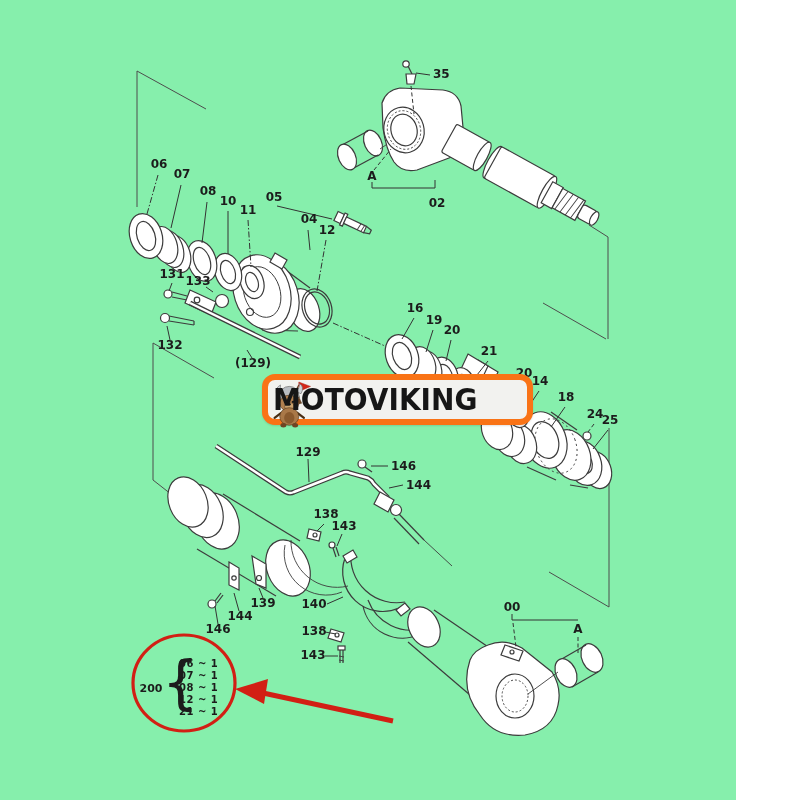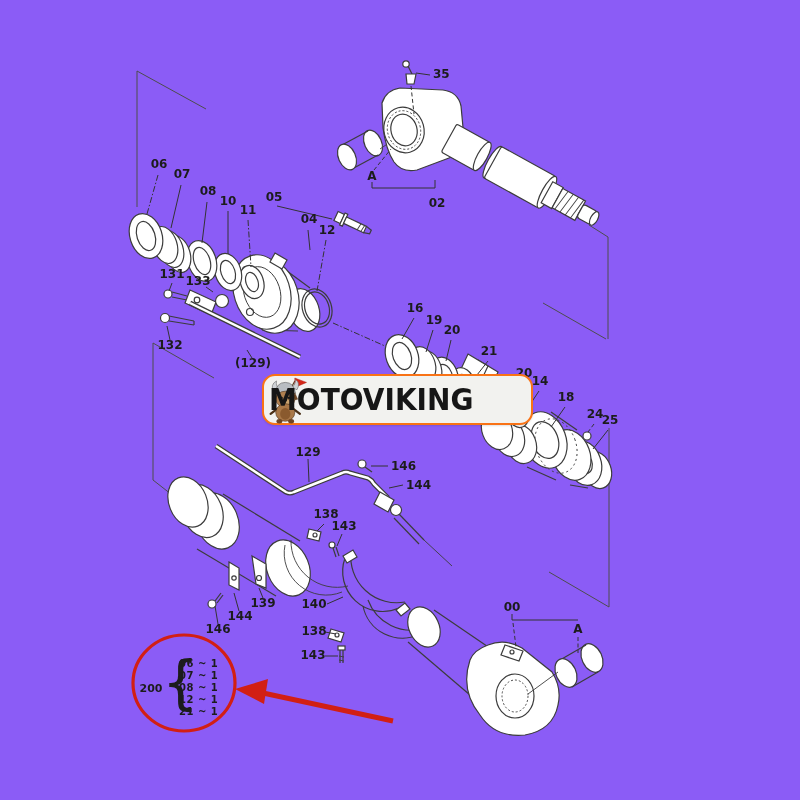--- a/index.html
+++ b/index.html
@@ -1,33 +1,33 @@
 <!DOCTYPE html>
 <html><head>
 <meta charset="utf-8">
 <style>
   html,body{margin:0;padding:0;background:#ffffff;}
-  #canvas{position:relative;width:800px;height:800px;background:#8b5cf6;overflow:hidden;
+  #canvas{position:relative;width:736px;height:800px;background:#86efac;overflow:hidden;
           font-family:"DejaVu Sans",sans-serif;}
   svg{position:absolute;left:0;top:0;}
   .part{stroke:#3c3c3c;stroke-width:1.2;fill:none;}
   .partw{stroke:#3c3c3c;stroke-width:1.2;fill:#ffffff;}
   .thin{stroke:#3c3c3c;stroke-width:0.9;fill:none;}
   .frame{stroke:#4d4d4d;stroke-width:1;fill:none;}
   .leader{stroke:#333333;stroke-width:1;fill:none;}
   .dashdot{stroke:#333333;stroke-width:1;fill:none;stroke-dasharray:6 2 1.5 2;}
   .dash{stroke:#333333;stroke-width:1;fill:none;stroke-dasharray:4 2.5;}
   .lbl{font:700 12px "DejaVu Sans",sans-serif;fill:#1c1c1c;text-anchor:middle;}
   .lbls{font:700 12px "DejaVu Sans",sans-serif;fill:#1c1c1c;text-anchor:start;}
   .row{font:700 10px "DejaVu Sans",sans-serif;fill:#1c1c1c;text-anchor:start;letter-spacing:0.5px;}
   .grp{font:700 11px "DejaVu Sans",sans-serif;fill:#1c1c1c;text-anchor:middle;}
   .brace{font:400 58px "DejaVu Sans",sans-serif;fill:#1c1c1c;}
   .red{stroke:#d21f14;fill:none;}
   .watermark{position:absolute;left:262px;top:374px;width:271px;height:51px;
-             background:#f2f2ef;border:2px solid #f97316;border-radius:13px;
+             background:#f2f2ef;border:6px solid #f97316;border-radius:13px;
              box-shadow:0 1px 2px rgba(0,0,0,0.12);
              display:flex;align-items:center;gap:5px;padding:0 8px 0 5px;box-sizing:border-box;}
   .brand{font-family:"DejaVu Sans",sans-serif;font-weight:800;font-size:28px;
          letter-spacing:0px;color:#161616;white-space:nowrap;transform:scaleY(1.08);}
 </style>
 </head>
 <body>
 
 <div id="canvas">
 

